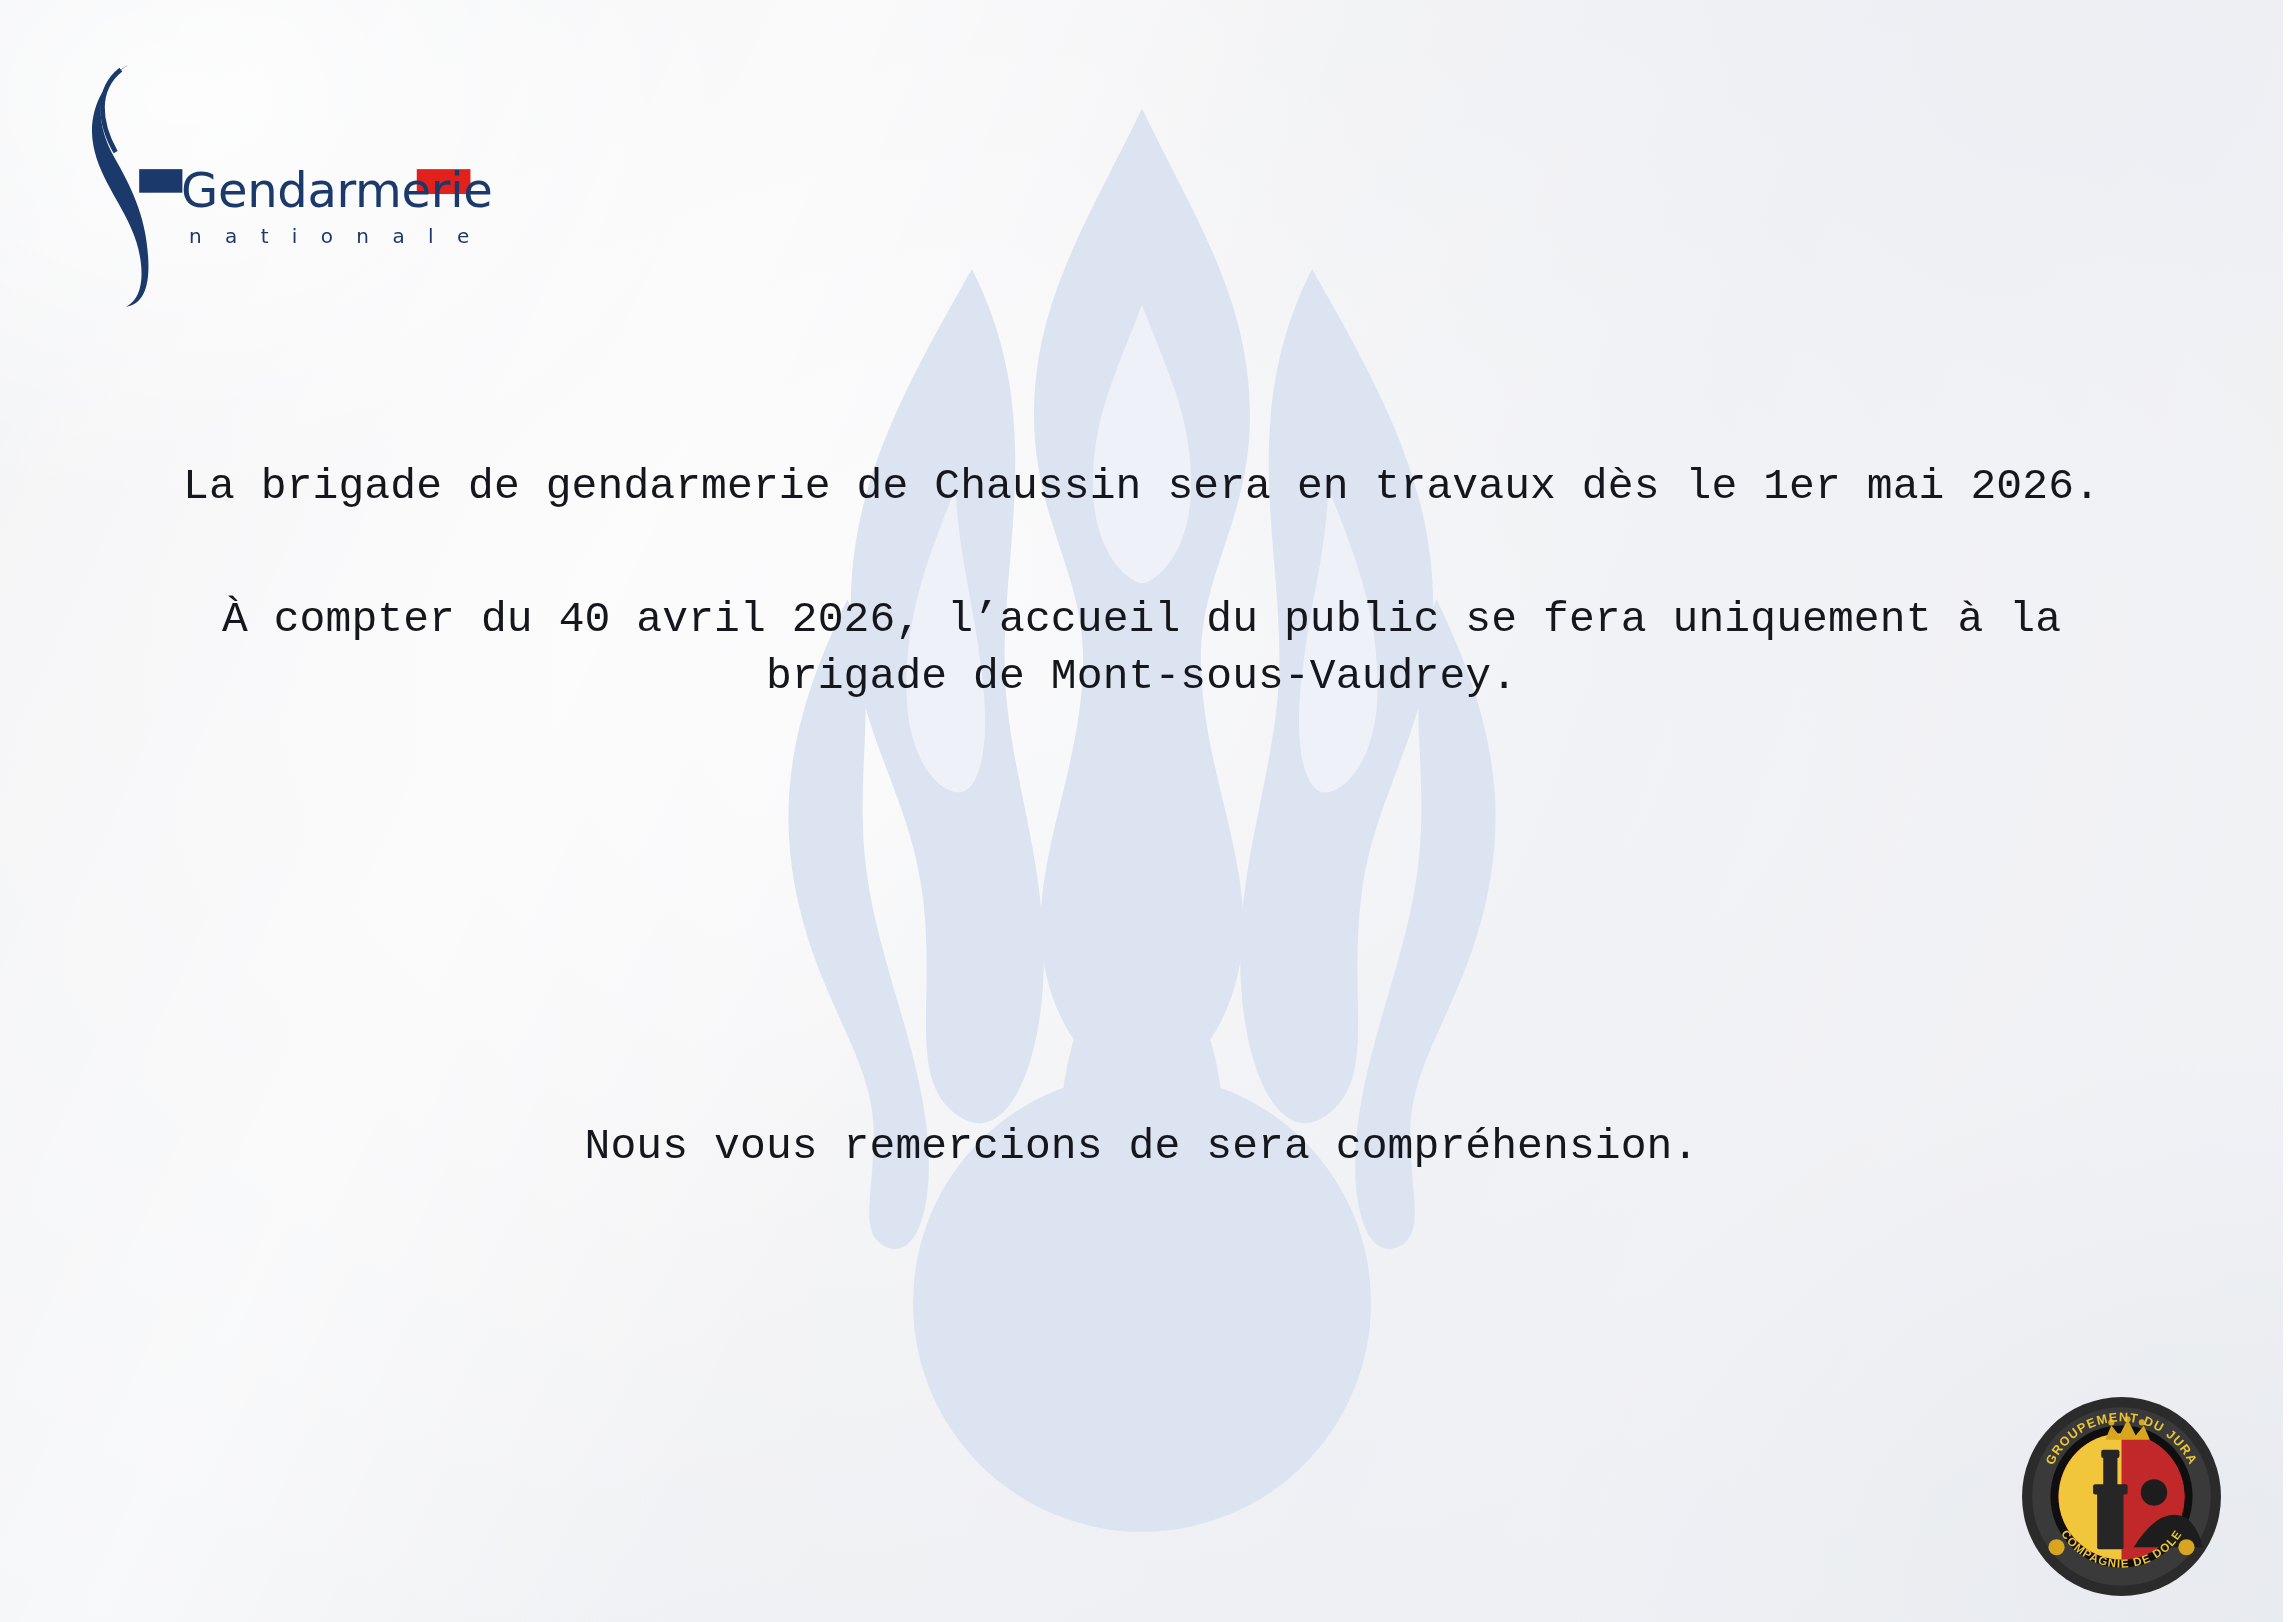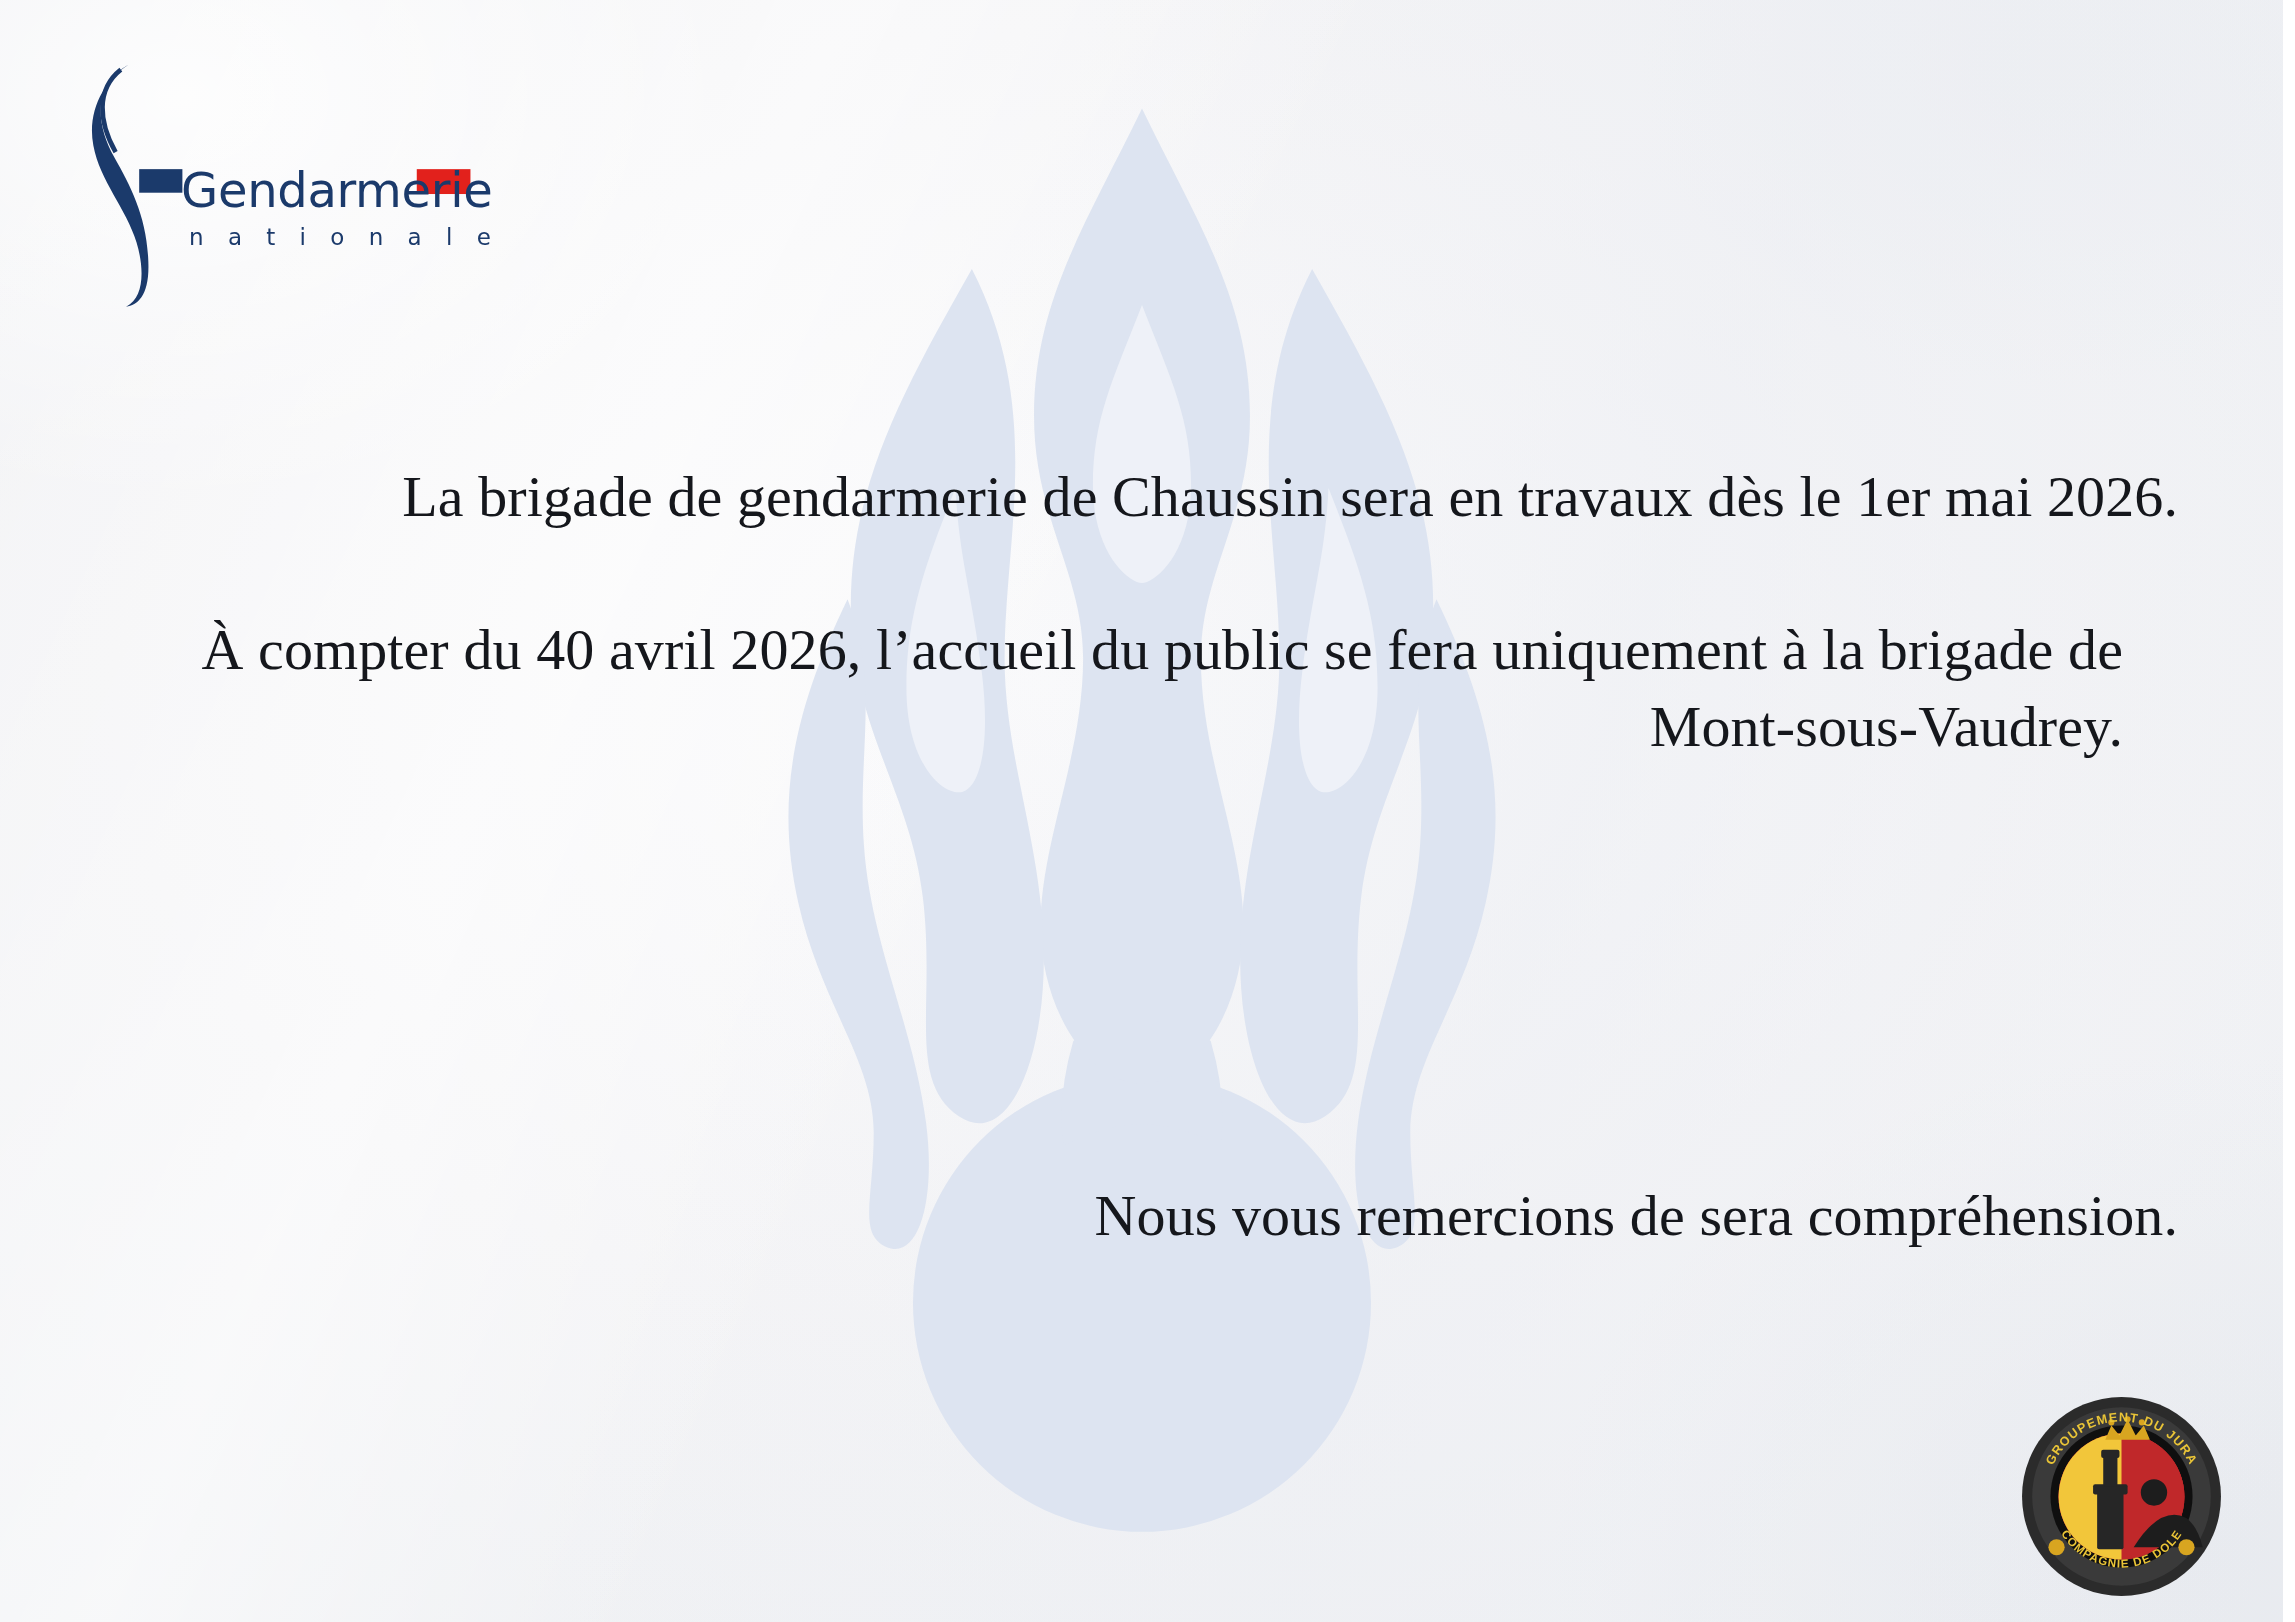--- a/index.html
+++ b/index.html
@@ -70,44 +70,43 @@
     letter-spacing: -0.3px;
     color: #1b3a6b;
     font-weight: 400;
     white-space: nowrap;
   }
   .logo-sub {
     position: absolute;
     left: 131px;
     top: 178px;
     font-family: "DejaVu Sans", sans-serif;
-    font-size: 23px;
+    font-size: 20px;
     letter-spacing: 8.5px;
     color: #1b3a6b;
     font-weight: 400;
     white-space: nowrap;
   }
 
   
   .content {
     position: absolute;
     left: 0;
     right: 0;
     top: 458px;
     padding: 0 105px;
     text-align: center;
     color: #15171c;
   }
   .para {
-    font-family: Liberation Serif, serif;
-    font-size: 58px;
+    font-family: Liberation Mono, monospace;
+    font-size: 43px;
     line-height: 1.33;
     font-weight: 400;
     letter-spacing: 0.1px;
-    text-align: right;
   }
   .p1 { margin: 0 0 0 0; }
   .p2 { margin: 76px auto 0 auto; max-width: 1963px; }
   .p3 { margin: 412px 0 0 0; }
 
   
   .badge {
     position: absolute;
     right: 60px;
     bottom: 25px;

